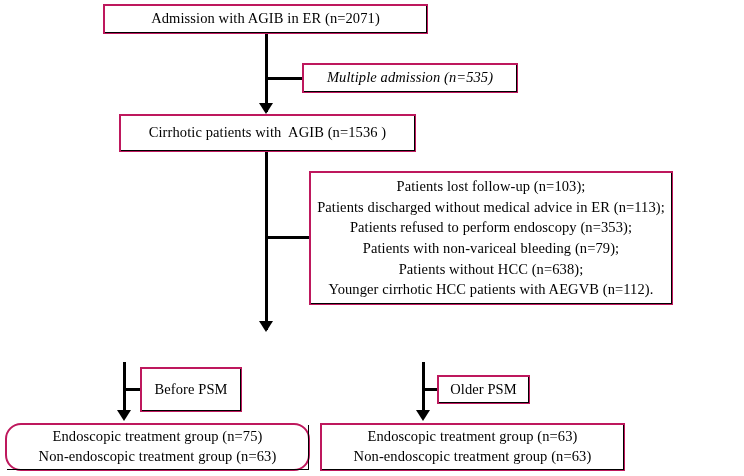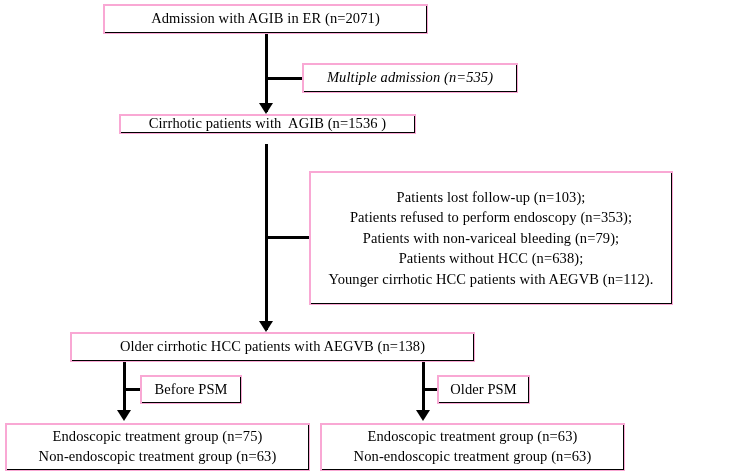--- a/index.html
+++ b/index.html
@@ -14,21 +14,21 @@
   #flowchart {
     position: relative;
     width: 744px;
     height: 476px;
     background: #ffffff;
     overflow: hidden;
   }
   .box {
     position: absolute;
     box-sizing: border-box;
-    border: 2px solid #f9a8d4;
+    border: 2px solid #be185d;
     background: #ffffff;
     display: flex;
     flex-direction: column;
     align-items: center;
     justify-content: center;
     font-size: 14.5px;
     line-height: 1.22;
     letter-spacing: 0.1px;
     z-index: 3;
     white-space: pre;
@@ -72,56 +72,54 @@
   </div>
 
   <div class="conn vline" style="left:265px; top:34px; width:3px; height:78px;"></div>
   <div class="arrow" style="left:259px; top:103px;"></div>
 
   <div class="conn hline" style="left:265px; top:77px; width:47px; height:3px;"></div>
   <div class="box" style="left:302px; top:63px; width:216px; height:30px;font-style:italic;">
     <span class="line">Multiple admission (n=535)</span>
   </div>
 
-  <div class="box" style="left:119px; top:114px; width:297px; height:20px;">
+  <div class="box" style="left:119px; top:114px; width:297px; height:38px;">
     <span class="line">Cirrhotic patients with  AGIB (n=1536 )</span>
   </div>
 
   <div class="conn vline" style="left:265px; top:144px; width:3px; height:186px;"></div>
   <div class="arrow" style="left:259px; top:321px;"></div>
 
   <div class="conn hline" style="left:265px; top:236px; width:46px; height:3px;"></div>
 
   <div class="box" style="left:309px; top:171px; width:364px; height:134px; font-size:14.5px; line-height:1.42;">
     <span class="line">Patients lost follow-up (n=103);</span>
+    <span class="line">Patients discharged without medical advice in ER (n=113);</span>
     <span class="line">Patients refused to perform endoscopy (n=353);</span>
     <span class="line">Patients with non-variceal bleeding (n=79);</span>
     <span class="line">Patients without HCC (n=638);</span>
     <span class="line">Younger cirrhotic HCC patients with AEGVB (n=112).</span>
   </div>
 
-  <div class="box" style="left:70px; top:332px; width:405px; height:30px;">
-    <span class="line">Older cirrhotic HCC patients with AEGVB (n=138)</span>
-  </div>
 
   <div class="conn vline" style="left:123px; top:362px; width:3px; height:52px;"></div>
   <div class="arrow" style="left:117px; top:410px;"></div>
   <div class="conn hline" style="left:123px; top:388px; width:20px; height:3px;"></div>
-  <div class="box" style="left:140px; top:375px; width:102px; height:29px;">
+  <div class="box" style="left:140px; top:367px; width:102px; height:45px;">
     <span class="line">Before PSM</span>
   </div>
 
   <div class="conn vline" style="left:422px; top:362px; width:3px; height:52px;"></div>
   <div class="arrow" style="left:416px; top:410px;"></div>
   <div class="conn hline" style="left:422px; top:388px; width:18px; height:3px;"></div>
   <div class="box" style="left:437px; top:375px; width:93px; height:29px;">
     <span class="line">Older PSM</span>
   </div>
 
-  <div class="box" style="left:5px; top:423px; width:305px; height:48px; line-height:1.35;">
+  <div class="box" style="left:5px; top:423px; width:305px; height:48px; line-height:1.35;border-radius:16px;">
     <span class="line">Endoscopic treatment group (n=75)</span>
     <span class="line">Non-endoscopic treatment group (n=63)</span>
   </div>
 
   <div class="box" style="left:320px; top:423px; width:305px; height:48px; line-height:1.35;">
     <span class="line">Endoscopic treatment group (n=63)</span>
     <span class="line">Non-endoscopic treatment group (n=63)</span>
   </div>
 
 </div>

